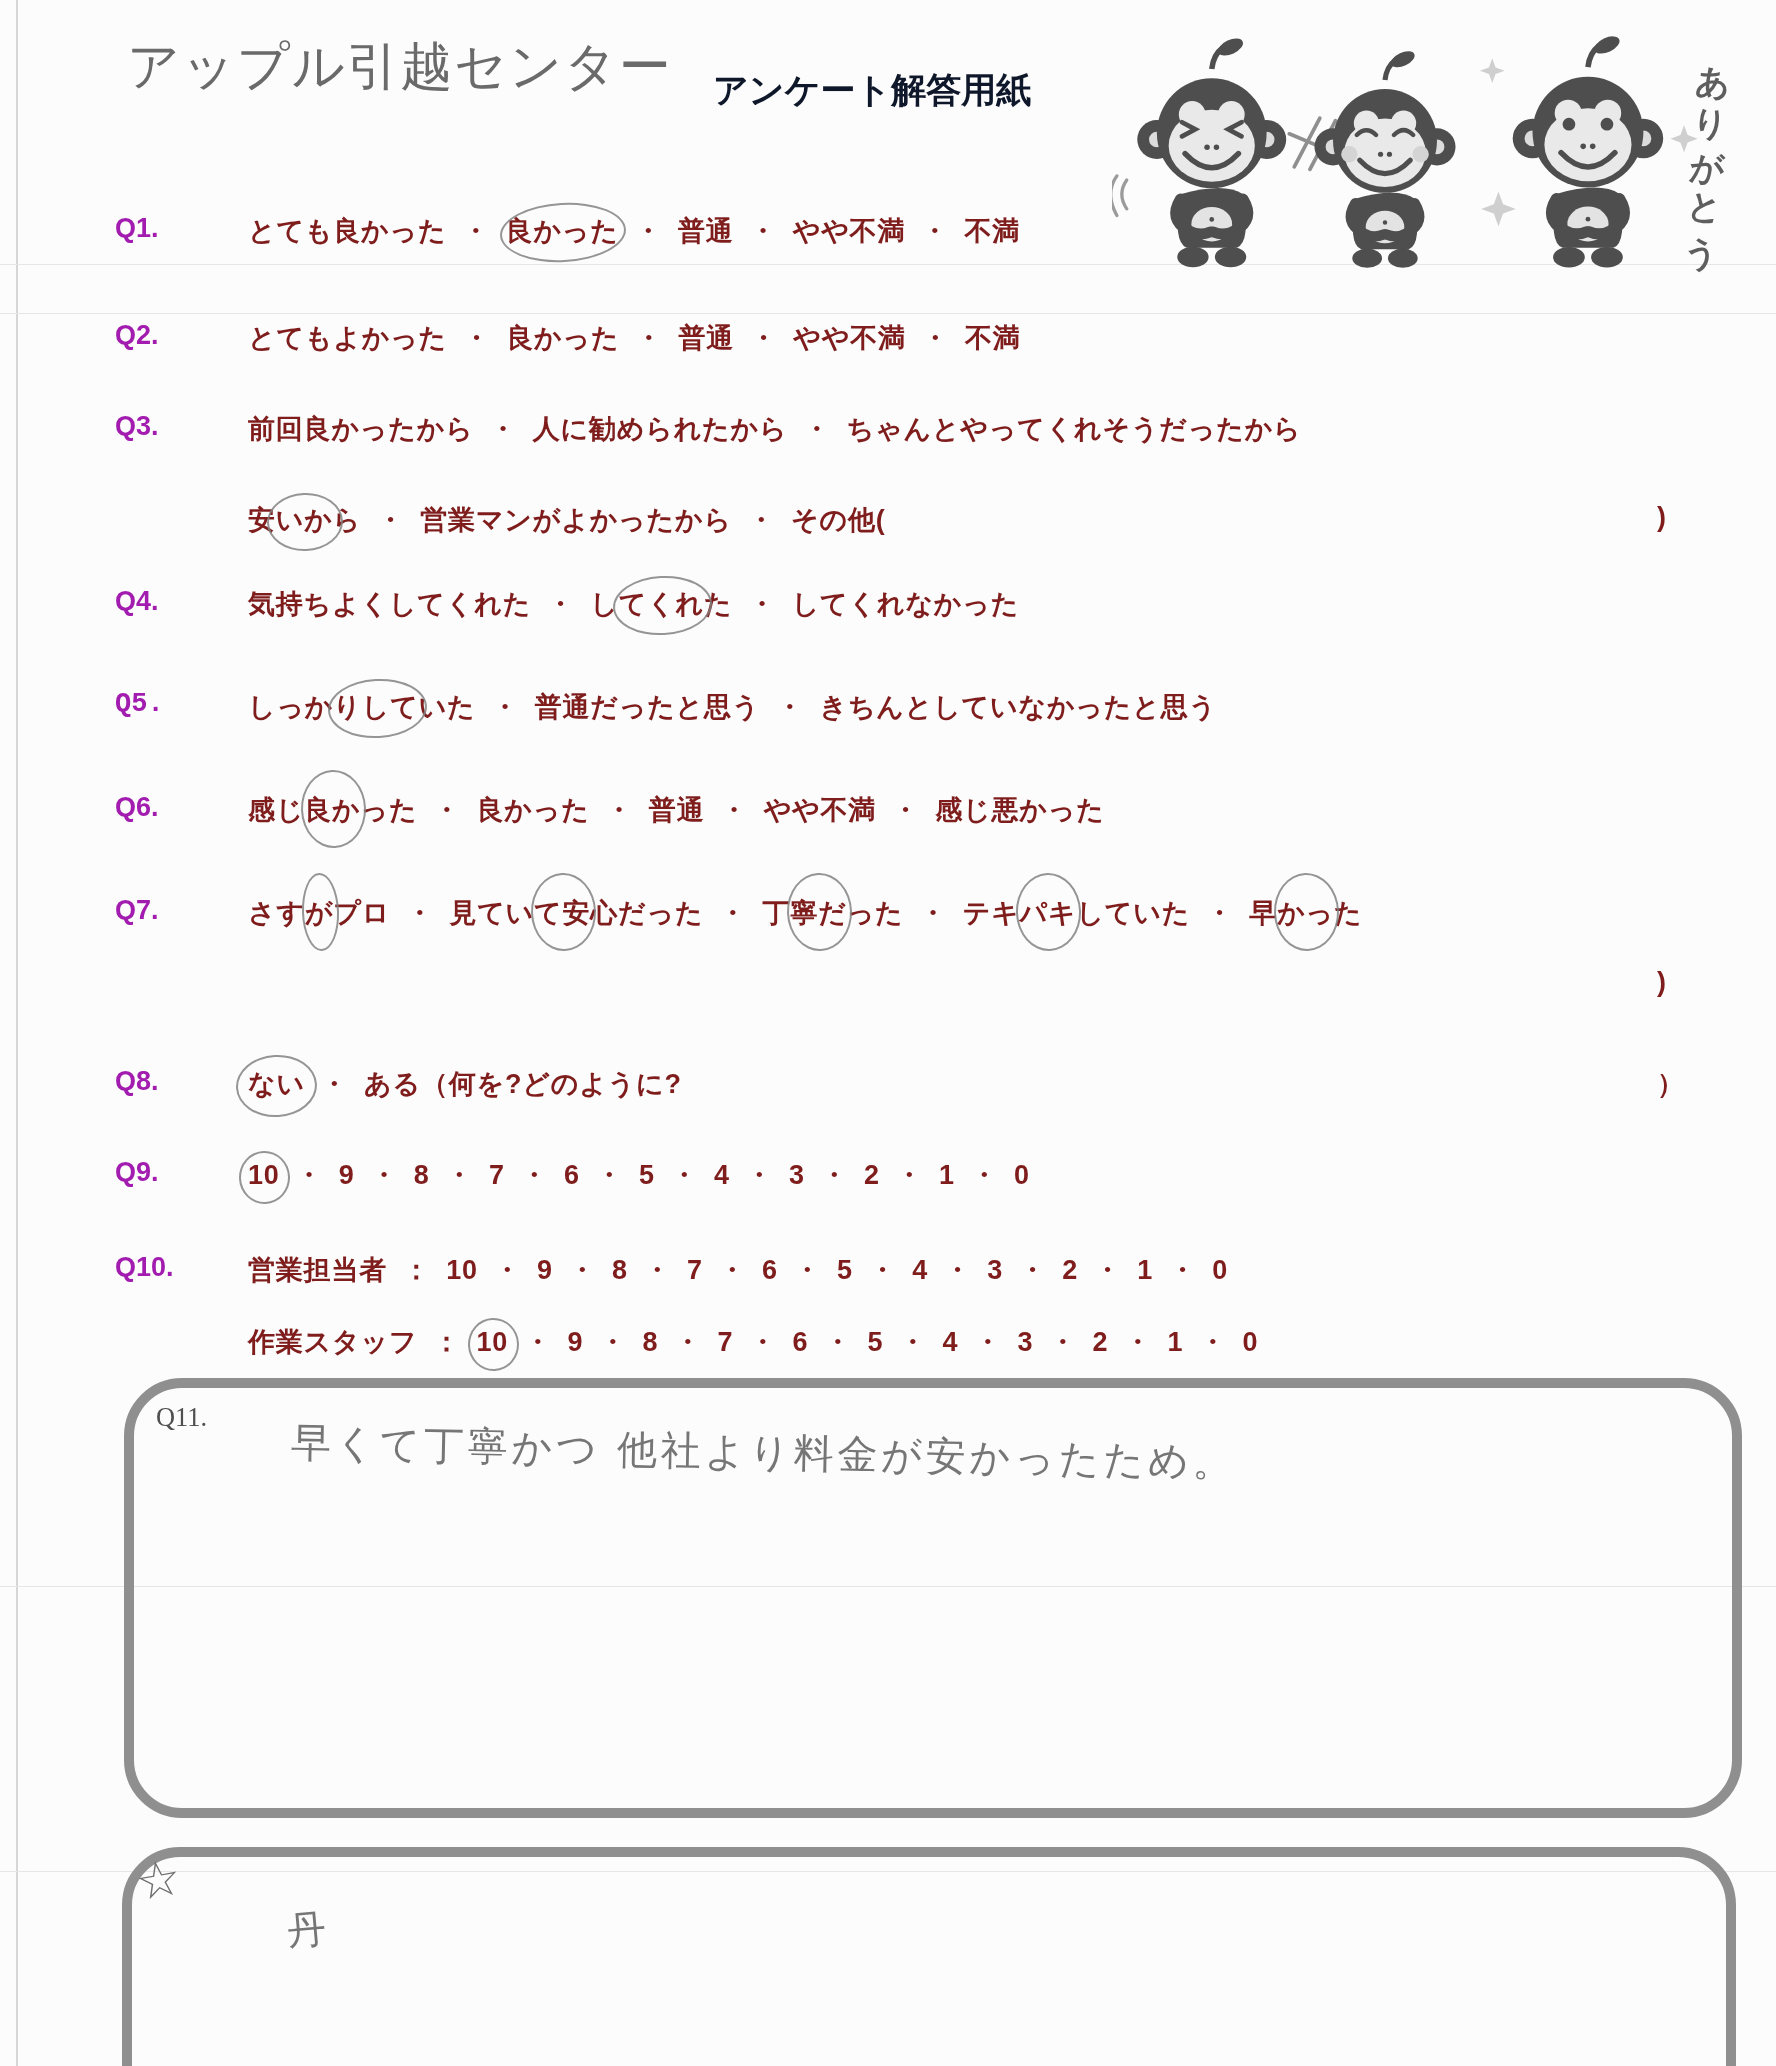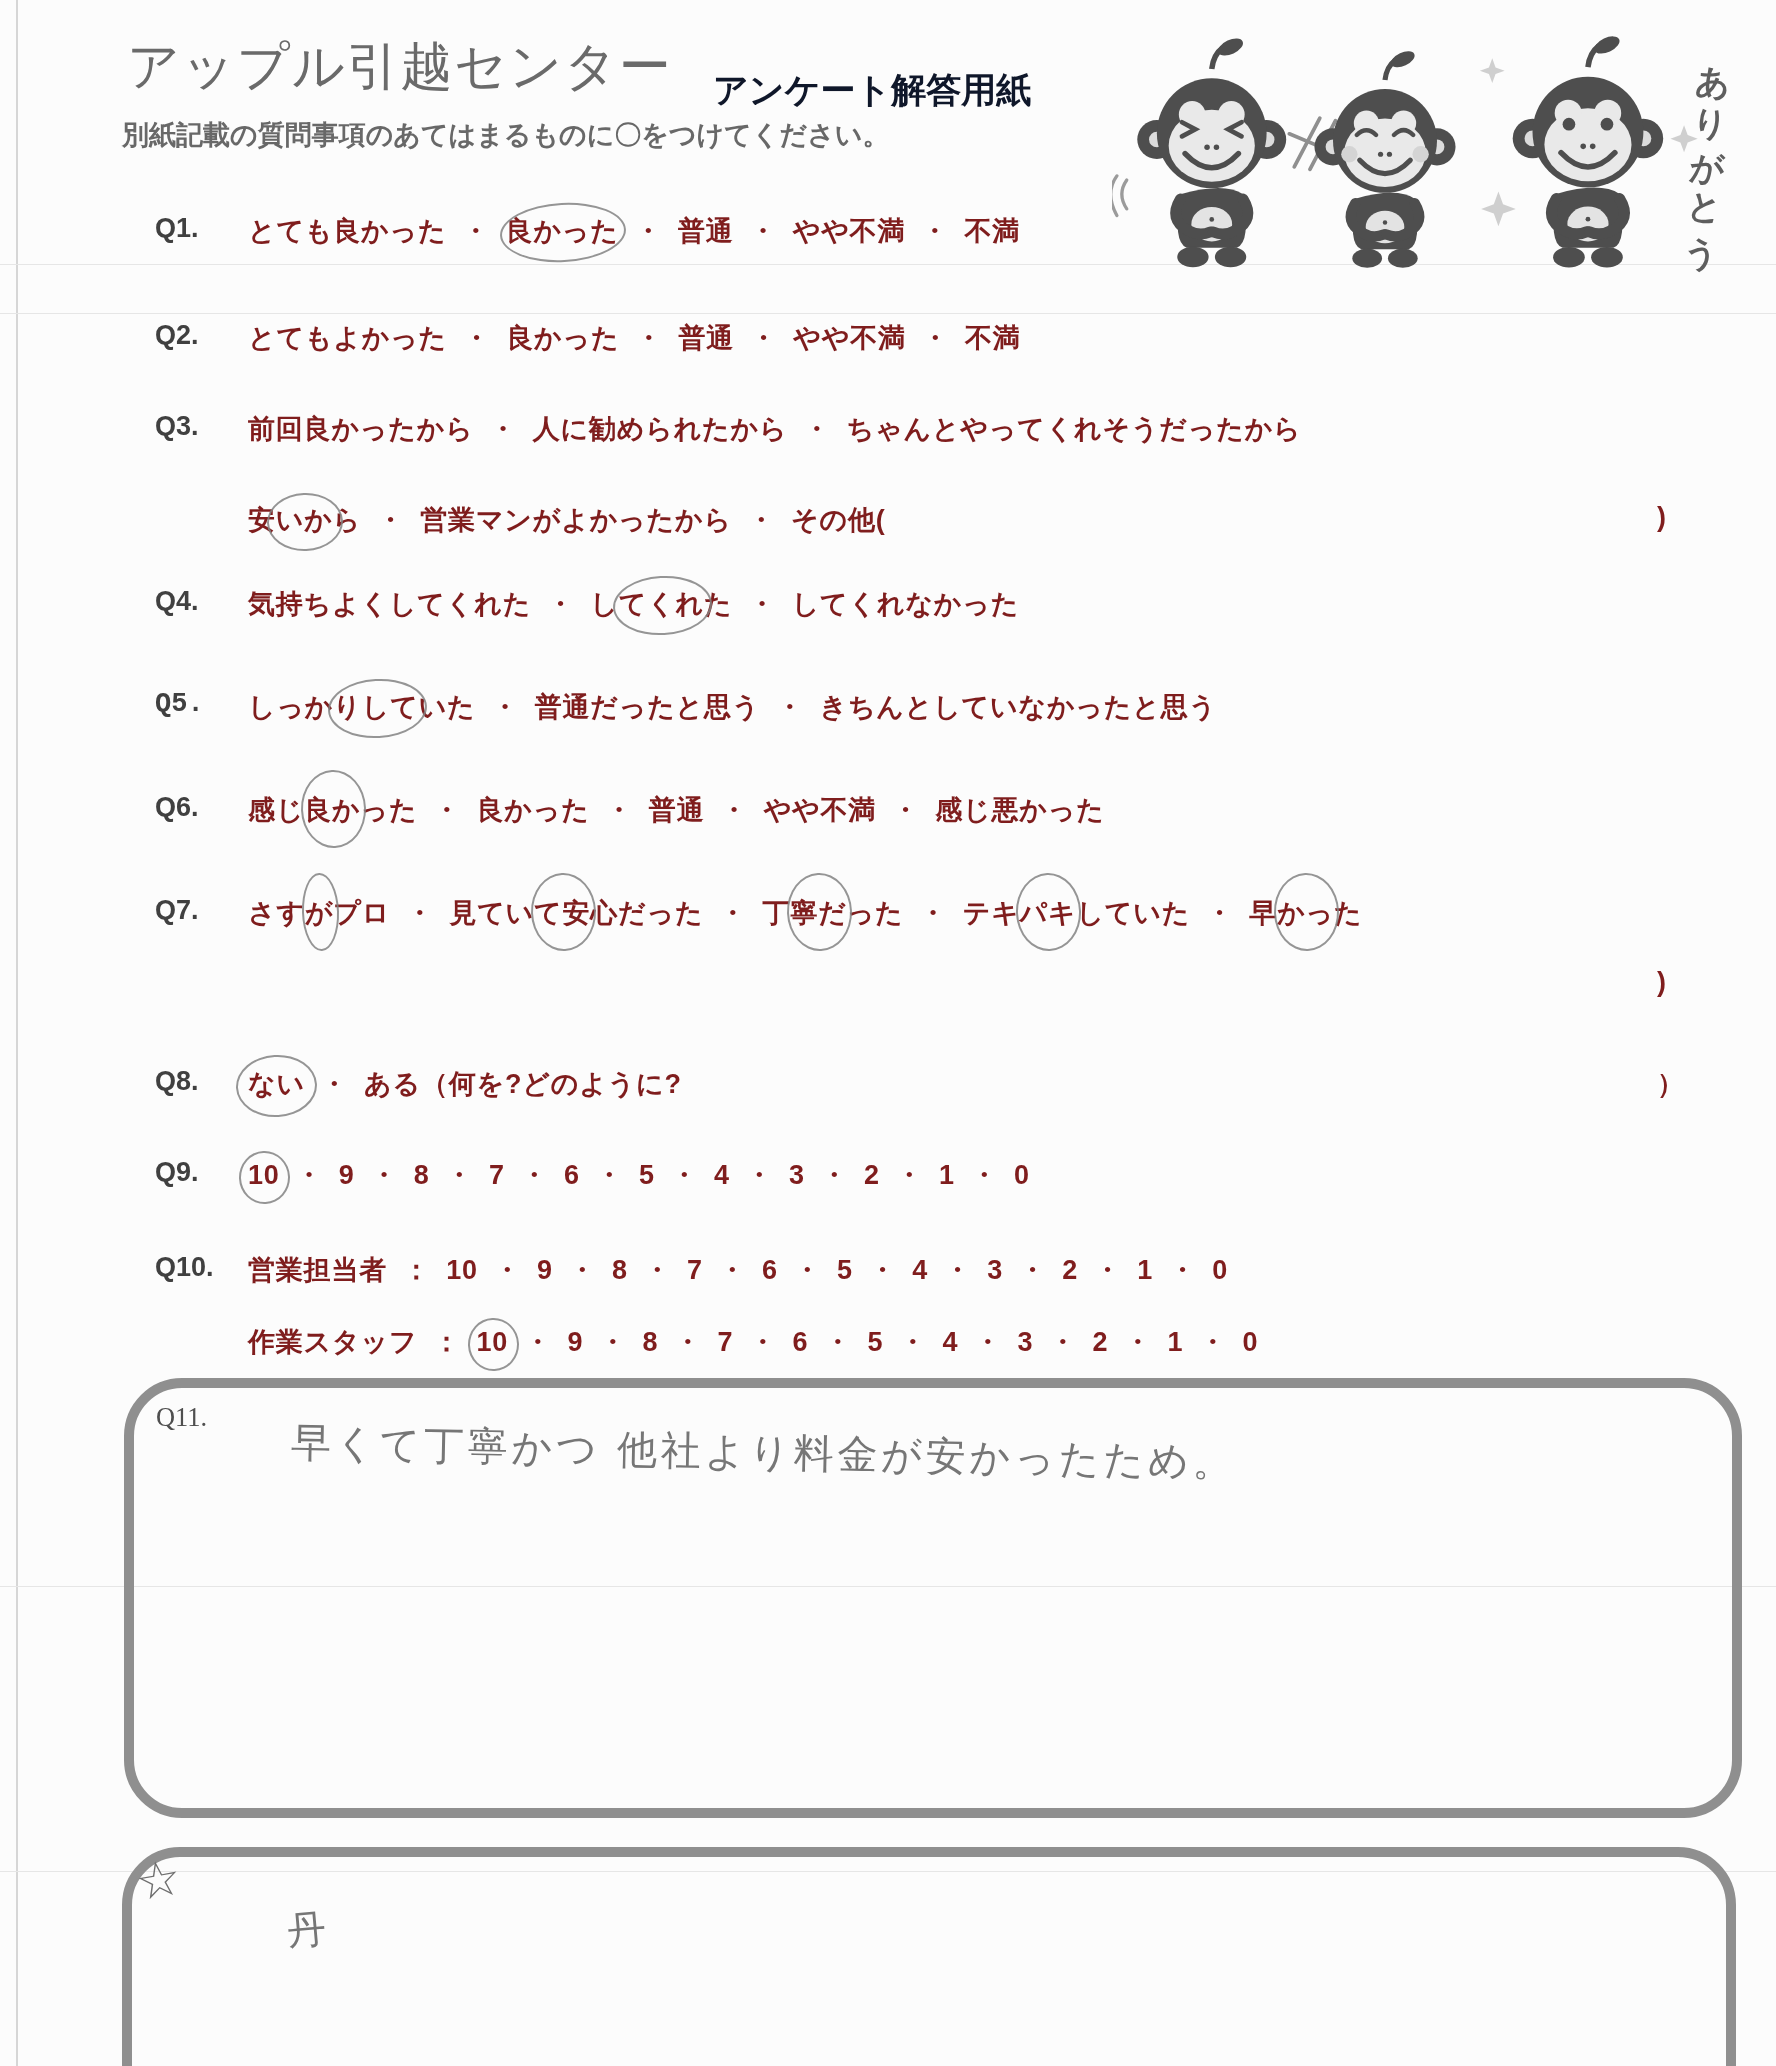--- a/index.html
+++ b/index.html
@@ -11,21 +11,21 @@
   .vline{position:absolute;top:0;bottom:0;width:2.1px;background:#d6d6d6;}
   .hline{position:absolute;left:0;right:0;height:1.2px;background:#e6e6e6;}
 
   
   .title-main{position:absolute;left:127px;top:32px;font-size:52px;font-weight:400;color:#6a6a6a;letter-spacing:1.7px;white-space:nowrap;}
   .title-sub{position:absolute;left:713px;top:67px;font-size:35px;font-weight:700;color:#0f172a;white-space:nowrap;}
   .instruction{position:absolute;left:122px;top:117px;font-size:27px;font-weight:600;color:#686868;white-space:nowrap;}
   .thanks{position:absolute;left:1685px;top:41px;height:240px;writing-mode:vertical-rl;font-size:34px;font-weight:600;color:#5e5e5e;letter-spacing:4.1px;transform:rotate(4deg);}
 
   
-  .q-label{position:absolute;left:115px;font-size:27px;font-weight:600;color:#404040;white-space:nowrap;margin-left:40px;}
+  .q-label{position:absolute;left:115px;font-size:27px;font-weight:600;color:#a21caf;white-space:nowrap;}
   .q-line{position:absolute;left:248px;right:0;font-size:27px;font-weight:600;color:#7f1d1d;white-space:nowrap;word-spacing:7.4px;letter-spacing:0.8px;}
   .circ{position:relative;display:inline-block;}
   .circ::after{content:"";position:absolute;border:2.9px solid rgba(131,131,131,.85);border-radius:50%;}
   .c-wide::after{left:-5.8px;right:-7.4px;top:-10px;bottom:-13.2px;transform:rotate(-3deg);}
   .c-round::after{left:-9px;right:-10px;top:-9px;bottom:-13.2px;transform:rotate(-2deg);}
   .c-tall::after{left:-3.3px;right:-5px;top:-22px;bottom:-20px;transform:rotate(-2deg);}
   .c-big::after{left:-11.6px;right:-12.4px;top:-10.7px;bottom:-15.7px;transform:rotate(-3deg);}
 
   
   .big-box{position:absolute;border:10px solid #8f8f8f;border-radius:58px;background:transparent;}
@@ -43,21 +43,20 @@
 <div class="page">
 
   <div class="vline" style="left:15.7px"></div>
   <div class="hline" style="top:264px"></div>
   <div class="hline" style="top:313px"></div>
   <div class="hline" style="top:1586px"></div>
   <div class="hline" style="top:1871px"></div>
 
   <div class="title-main">アップル引越センター</div>
   <div class="title-sub">アンケート解答用紙</div>
-  <div class="instruction">別紙記載の質問事項のあてはまるものに〇をつけてください。</div>
 
   <svg width="645" height="264" viewBox="0 0 1560 640" style="position:absolute;left:1112px;top:14.5px">
     <defs>
       <g id="mk">
         <path d="M100,32 q2,-18 14,-27" stroke="#4e4e4e" stroke-width="7" fill="none"></path>
         <ellipse cx="124" cy="4" rx="17" ry="9" fill="#4e4e4e" transform="rotate(-25 124 4)"></ellipse>
         <circle cx="30" cy="122" r="25" fill="#4e4e4e"></circle>
         <circle cx="170" cy="122" r="25" fill="#4e4e4e"></circle>
         <circle cx="30" cy="122" r="10" fill="#dcdcdc"></circle>
         <circle cx="170" cy="122" r="10" fill="#dcdcdc"></circle>

